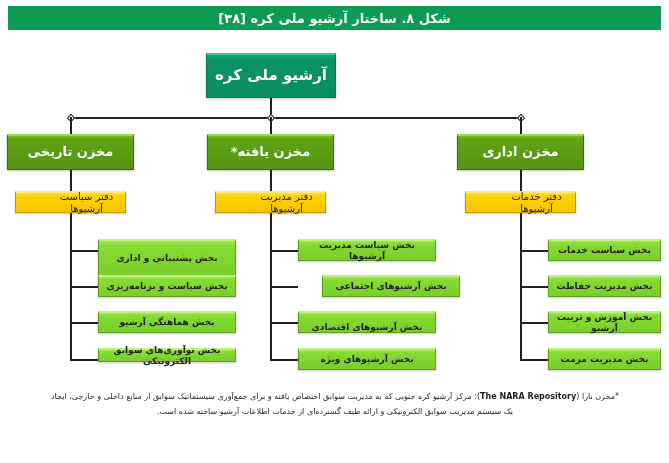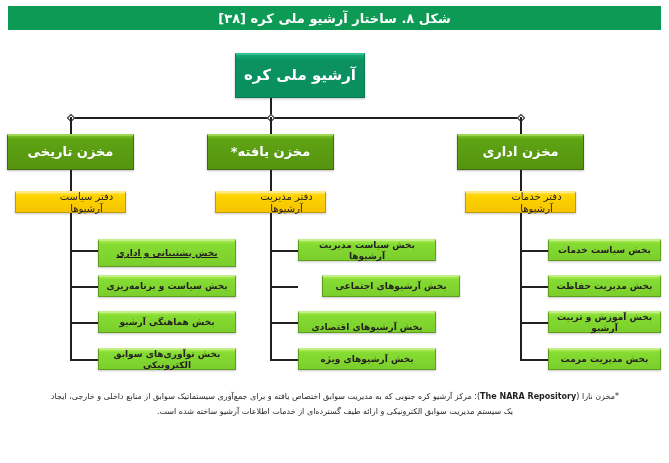--- a/index.html
+++ b/index.html
@@ -129,21 +129,21 @@
 </style>
 </head>
 <body>
 
 <div id="page">
 
   <div class="title-banner">
     <span class="title-text">شکل ۸. ساختار آرشیو ملی کره [۳۸]</span>
   </div>
 
-  <div class="node root" style="left:206px; top:53px; width:130px; height:45px;margin-left:29px;">
+  <div class="node root" style="left:206px; top:53px; width:130px; height:45px;">
     <span class="label">آرشیو ملی کره</span>
   </div>
 
   <div class="conn v" style="left:270.2px; top:98px; height:20px;"></div>
 
   <div class="conn h" style="left:71px; top:117.2px; width:450px;"></div>
 
   <div class="joint" style="left:68px; top:114.5px;"></div>
   <div class="joint" style="left:268px; top:114.5px;"></div>
   <div class="joint" style="left:518px; top:114.5px;"></div>
@@ -175,30 +175,30 @@
   <div class="node lvl3" style="left:215px; top:191px; width:111px; height:22px;">
     <span class="label">دفتر مدیریت آرشیوها</span>
   </div>
 
   <div class="conn v" style="left:70.2px; top:213px; height:148px;"></div>
   <div class="conn h" style="left:70px; top:250.2px; width:28px;"></div>
   <div class="conn h" style="left:70px; top:286.2px; width:28px;"></div>
   <div class="conn h" style="left:70px; top:322.2px; width:28px;"></div>
   <div class="conn h" style="left:70px; top:359.2px; width:28px;"></div>
 
-  <div class="node leaf" style="left:98px; top:239px; width:138px; height:28px;text-decoration:underline;">
+  <div class="node leaf" style="left:98px; top:239px; width:138px; height:38px;">
     <span class="label">بخش پشتیبانی و اداری</span>
   </div>
   <div class="node leaf" style="left:98px; top:275px; width:138px; height:22px;">
     <span class="label">بخش سیاست و برنامه‌ریزی</span>
   </div>
   <div class="node leaf" style="left:98px; top:311px; width:138px; height:22px;">
     <span class="label">بخش هماهنگی آرشیو</span>
   </div>
-  <div class="node leaf" style="left:98px; top:348px; width:138px; height:22px;">
+  <div class="node leaf" style="left:98px; top:348px; width:138px; height:14px;">
     <span class="label">بخش نوآوری‌های سوابق الکترونیکی</span>
   </div>
 
   <div class="conn v" style="left:270.2px; top:213px; height:148px;"></div>
   <div class="conn h" style="left:270px; top:250.2px; width:28px;"></div>
   <div class="conn h" style="left:270px; top:286.2px; width:28px;"></div>
   <div class="conn h" style="left:270px; top:322.2px; width:28px;"></div>
   <div class="conn h" style="left:270px; top:359.2px; width:28px;"></div>
 
   <div class="node leaf" style="left:298px; top:239px; width:138px; height:22px;">

